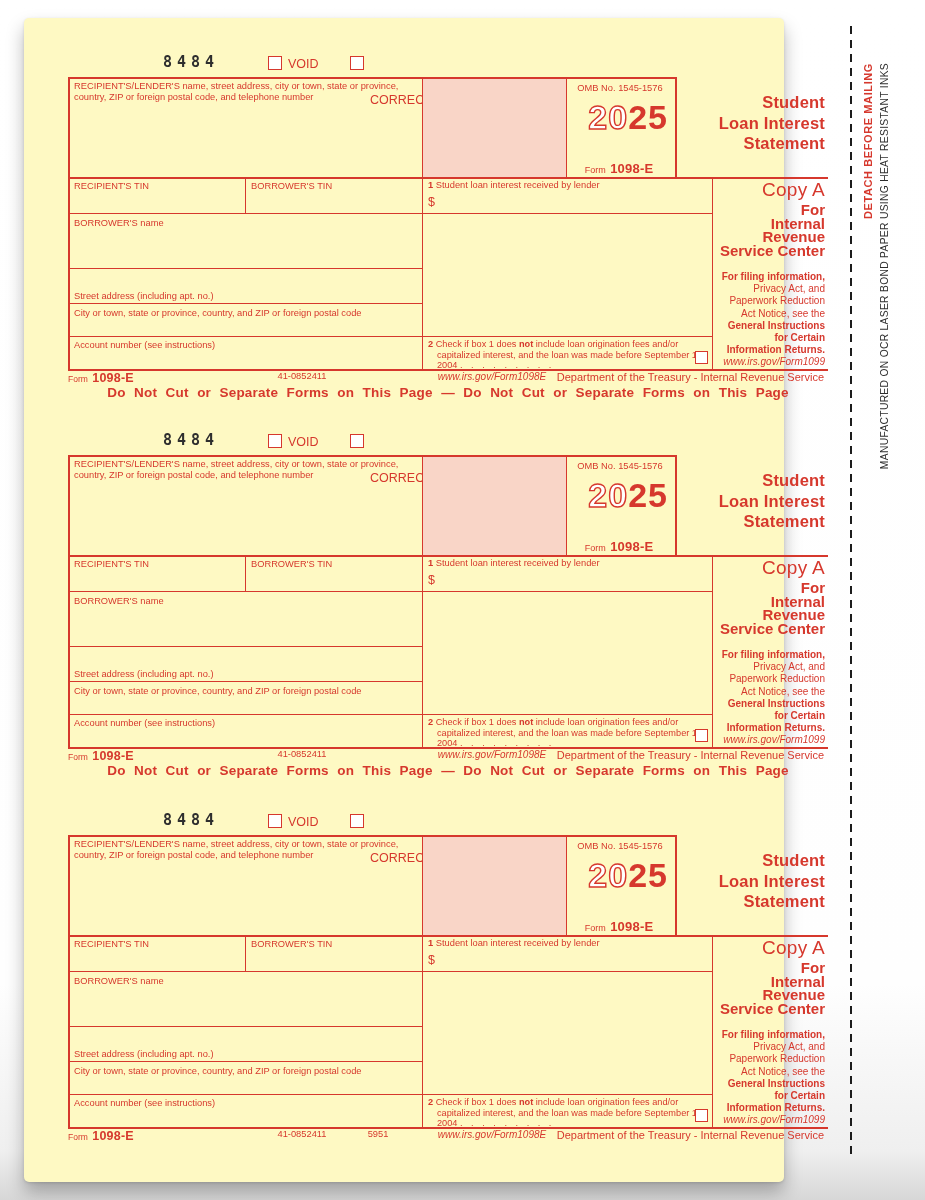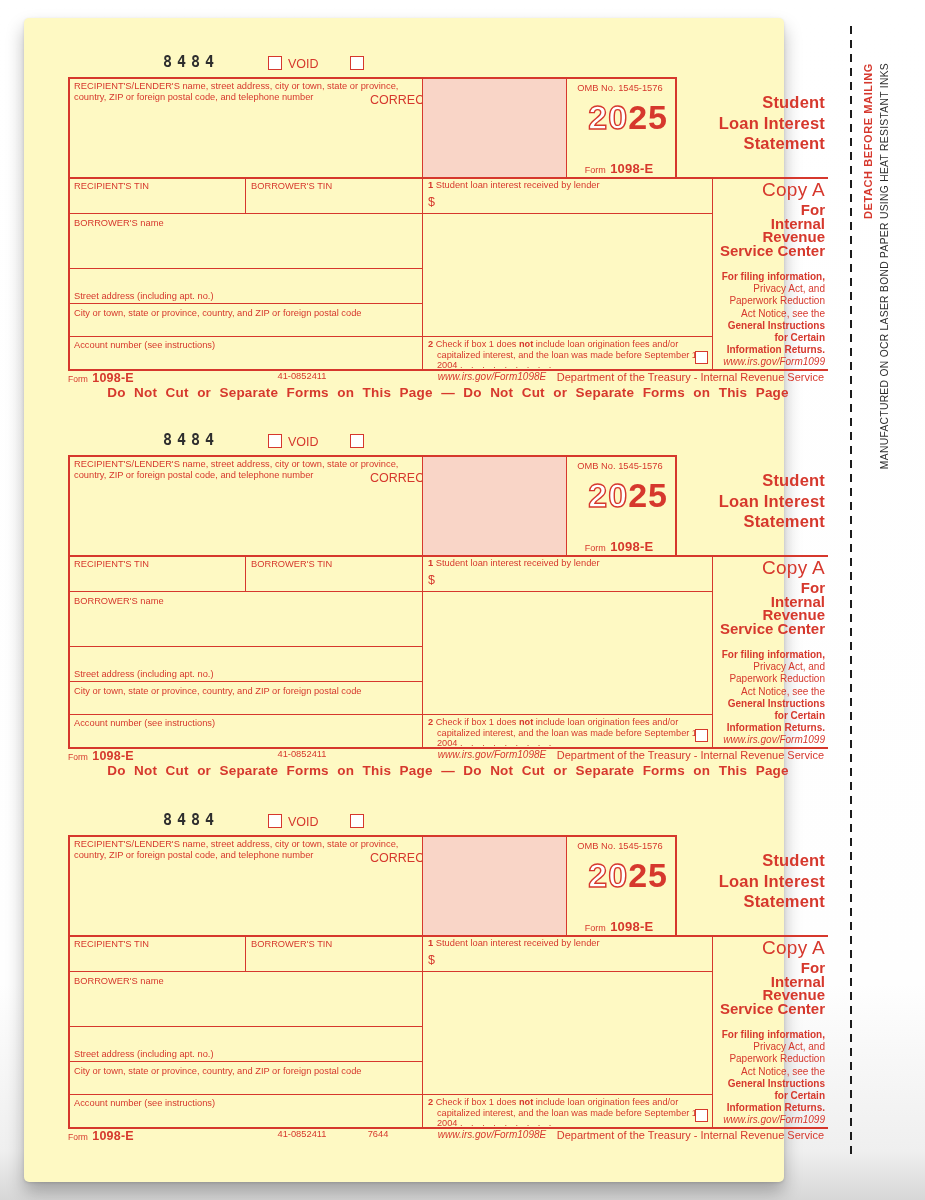--- a/index.html
+++ b/index.html
@@ -346,21 +346,21 @@
           <div class="b">for Certain</div>
           <div class="b">Information Returns.</div>
           <div class="i">www.irs.gov/Form1099</div>
         </div>
       </div>
     </div>
 
     <div class="footer">
       <div class="f-form"><span class="fw">Form</span> <span class="fn">1098-E</span></div>
       <div class="f-code">41-0852411</div>
-      <div class="f-code2">7644</div>
+      <div class="f-code2">5951</div>
       <div class="f-url">www.irs.gov/Form1098E</div>
       <div class="f-dept">Department of the Treasury - Internal Revenue Service</div>
     </div>
   </div>
 
   <div class="dashline"></div>
   <div class="vtext detach">DETACH BEFORE MAILING</div>
   <div class="vtext manuf">MANUFACTURED ON OCR LASER BOND PAPER USING HEAT RESISTANT INKS</div>
 </div>
 

